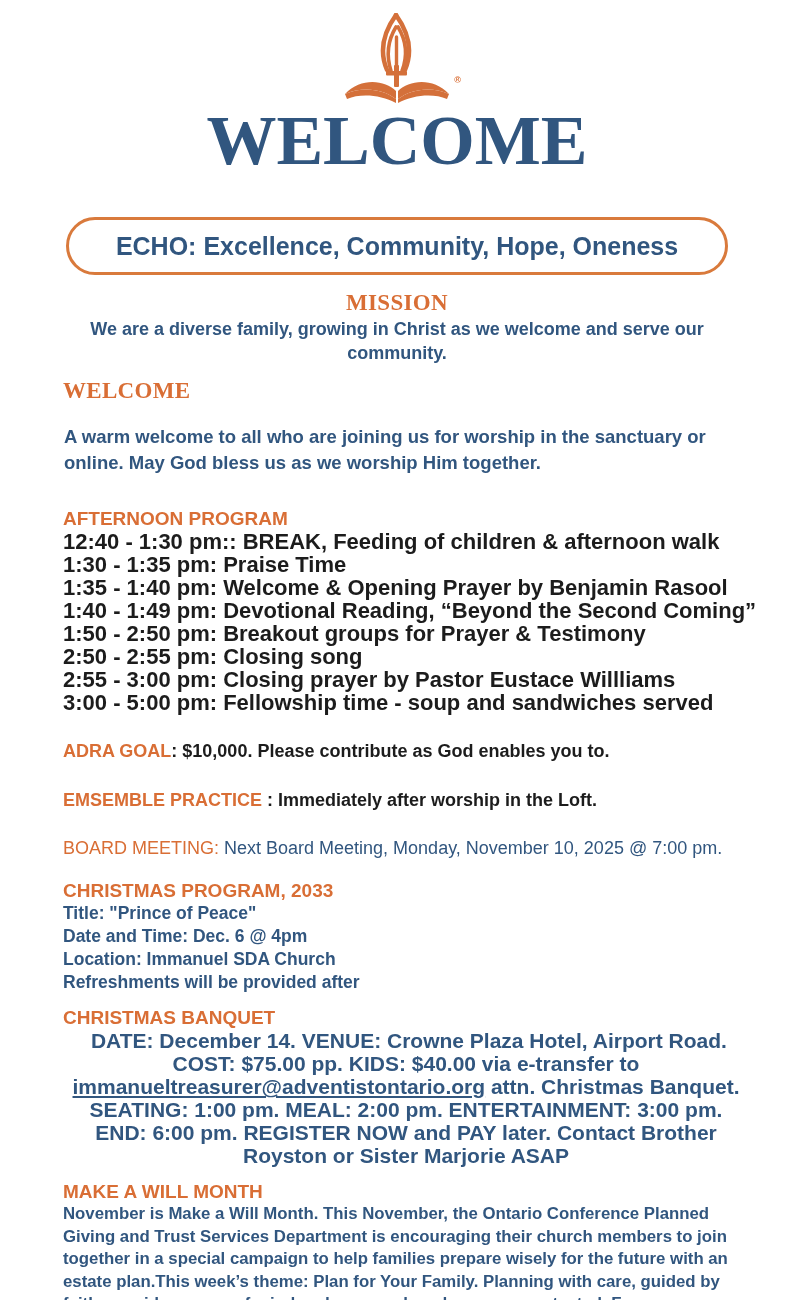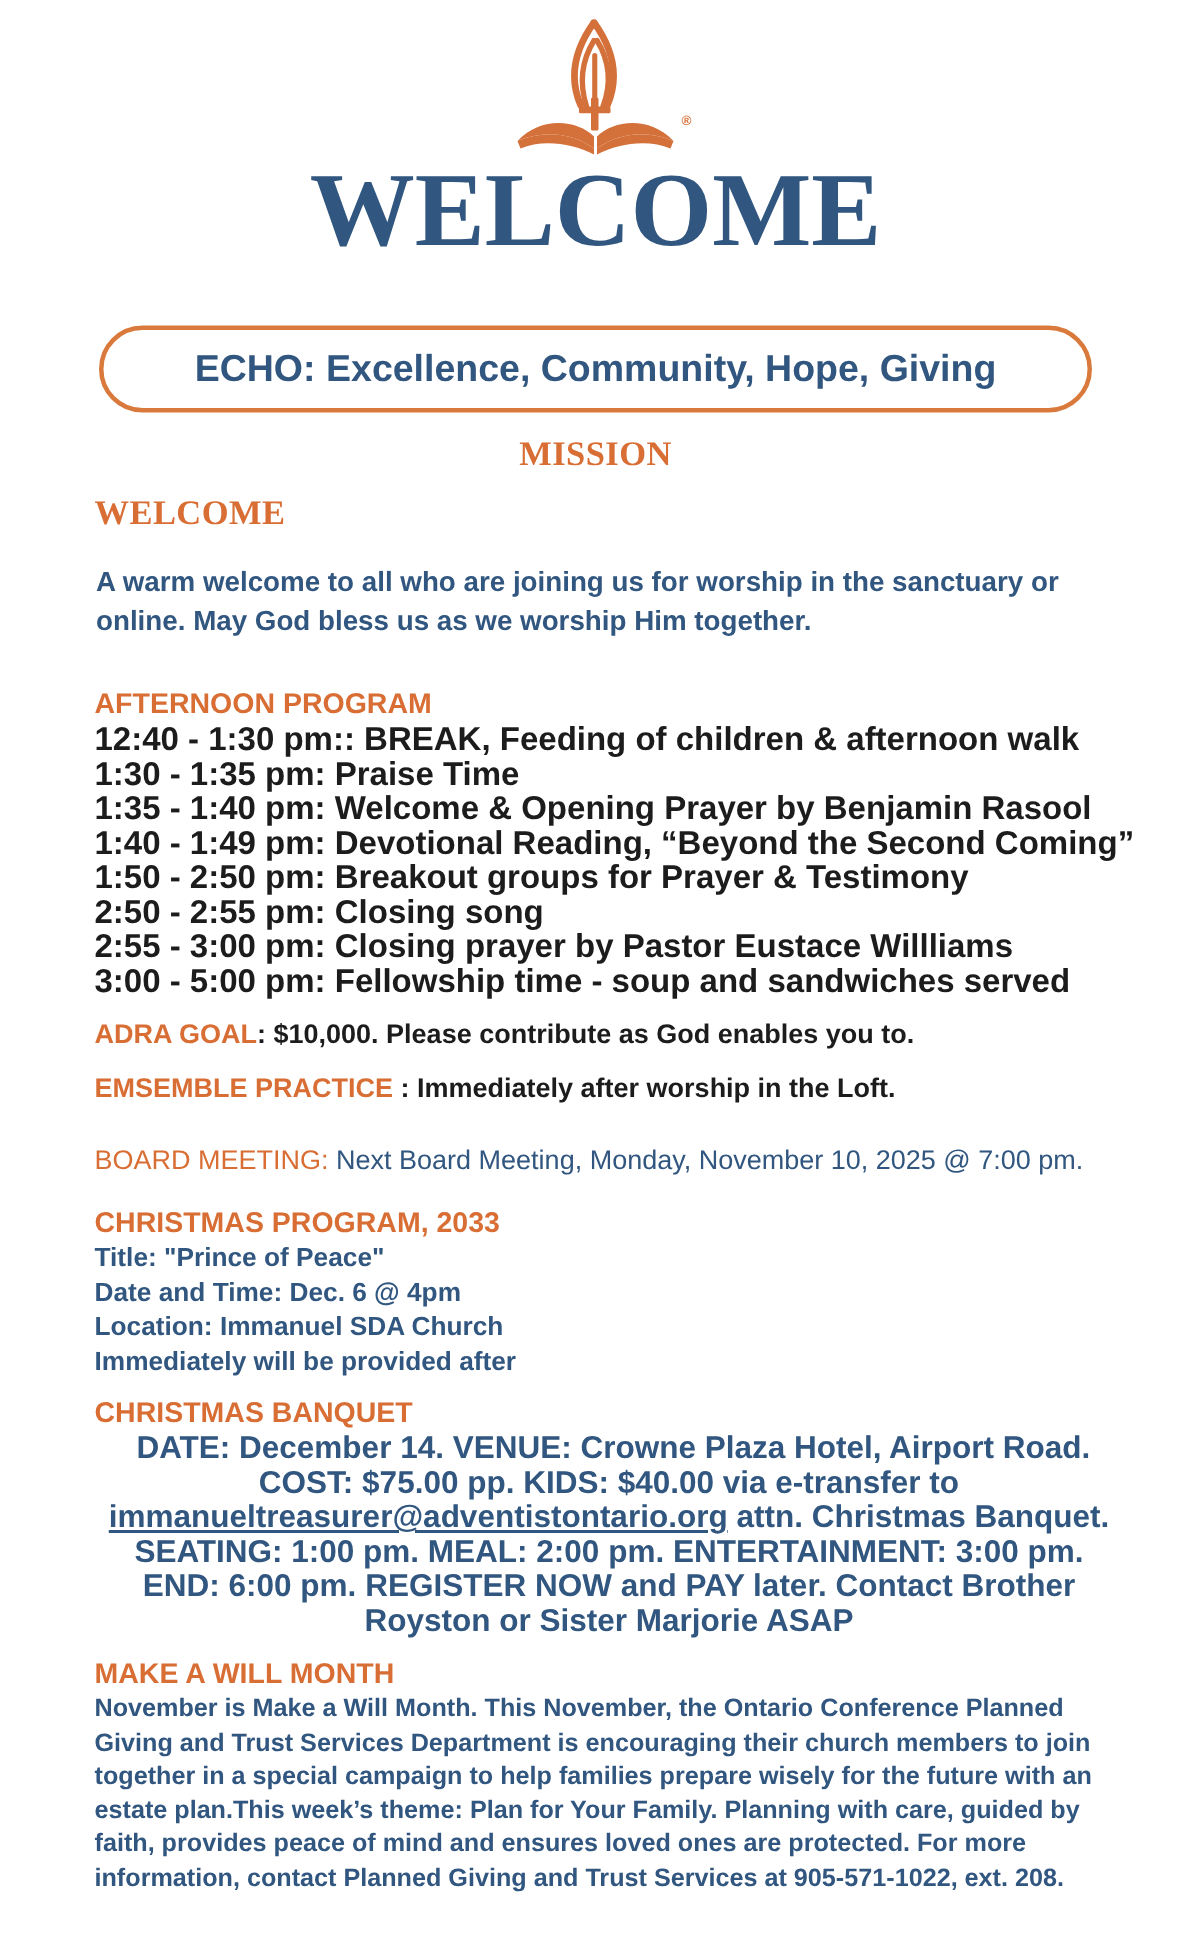--- a/index.html
+++ b/index.html
@@ -85,21 +85,21 @@
   .section{margin-left:63px;margin-right:45px;}
   .sans-head{
     color:#D96E35;
     font-weight:bold;
     font-size:19px;
     line-height:23px;
   }
   .program{margin-top:31px;}
   .program-list{color:#1C1C1C;font-weight:bold;font-size:22px;line-height:23px;}
   .program-line{white-space:nowrap;}
-  .inline-item{font-size:18px;line-height:23px;margin-top:13px;}
+  .inline-item{font-size:18px;line-height:23px;margin-top:26px;}
   .inline-item .lbl{color:#D96E35;font-weight:bold;}
   .inline-item .val{color:#1C1C1C;font-weight:bold;}
   .board{margin-top:24px;max-width:660px;font-weight:normal;}
   .board .lbl{font-weight:normal;color:#D96E35;}
   .board .val{color:#31567F;font-weight:normal;}
   .board{line-height:24px;}
   .xmas{margin-top:19px;}
   .xmas-lines{color:#31567F;font-weight:bold;font-size:17.5px;line-height:23px;}
   .banquet{margin-top:12px;}
   .banquet-text{
@@ -143,24 +143,25 @@
         </g>
       </svg>
       <span class="logo-reg">®</span>
     </div>
   </div>
 
   <div class="main-title">WELCOME</div>
 
   <div class="echo-box">
     <span class="echo-label">ECHO:</span>
-    <span>Excellence, Community, Hope, Giving</span>
+    <span>Excellence, Community, Hope, Oneness</span>
   </div>
 
   <div class="serif-head center mission-head">MISSION</div>
+  <div class="mission-text">We are a diverse family, growing in Christ as we welcome and serve our community.</div>
 
   <div class="serif-head welcome-head">WELCOME</div>
   <div class="welcome-text">A warm welcome to all who are joining us for worship in the sanctuary or online. May God bless us as we worship Him together.</div>
 
   <div class="section program">
     <div class="sans-head">AFTERNOON PROGRAM</div>
     <div class="program-list">
 
     <div class="program-line">12:40 - 1:30 pm:: BREAK, Feeding of children &amp; afternoon walk</div>
         <div class="program-line">1:30 - 1:35 pm: Praise Time</div>
@@ -185,21 +186,21 @@
     <span class="lbl">BOARD MEETING:</span><span class="val"> Next Board Meeting, Monday, November 10, 2025 @ 7:00 pm.</span>
   </div>
 
   <div class="section xmas">
     <div class="sans-head">CHRISTMAS PROGRAM, 2033</div>
     <div class="xmas-lines">
 
     <div>Title: "Prince of Peace"</div>
         <div>Date and Time: Dec. 6 @ 4pm</div>
         <div>Location: Immanuel SDA Church</div>
-        <div>Immediately will be provided after</div>
+        <div>Refreshments will be provided after</div>
       </div>
   </div>
 
   <div class="section banquet">
     <div class="sans-head">CHRISTMAS BANQUET</div>
     <div class="banquet-text"><span> DATE: December 14. VENUE: Crowne Plaza Hotel, Airport Road. COST: $75.00 pp. KIDS: $40.00 via e-transfer to </span><a class="email-link">immanueltreasurer@adventistontario.org</a><span> attn. Christmas Banquet. SEATING: 1:00 pm. MEAL: 2:00 pm. ENTERTAINMENT: 3:00 pm. END: 6:00 pm. REGISTER NOW and PAY later. Contact Brother Royston or Sister Marjorie ASAP</span></div>
   </div>
 
   <div class="section will">
     <div class="sans-head">MAKE A WILL MONTH</div>

